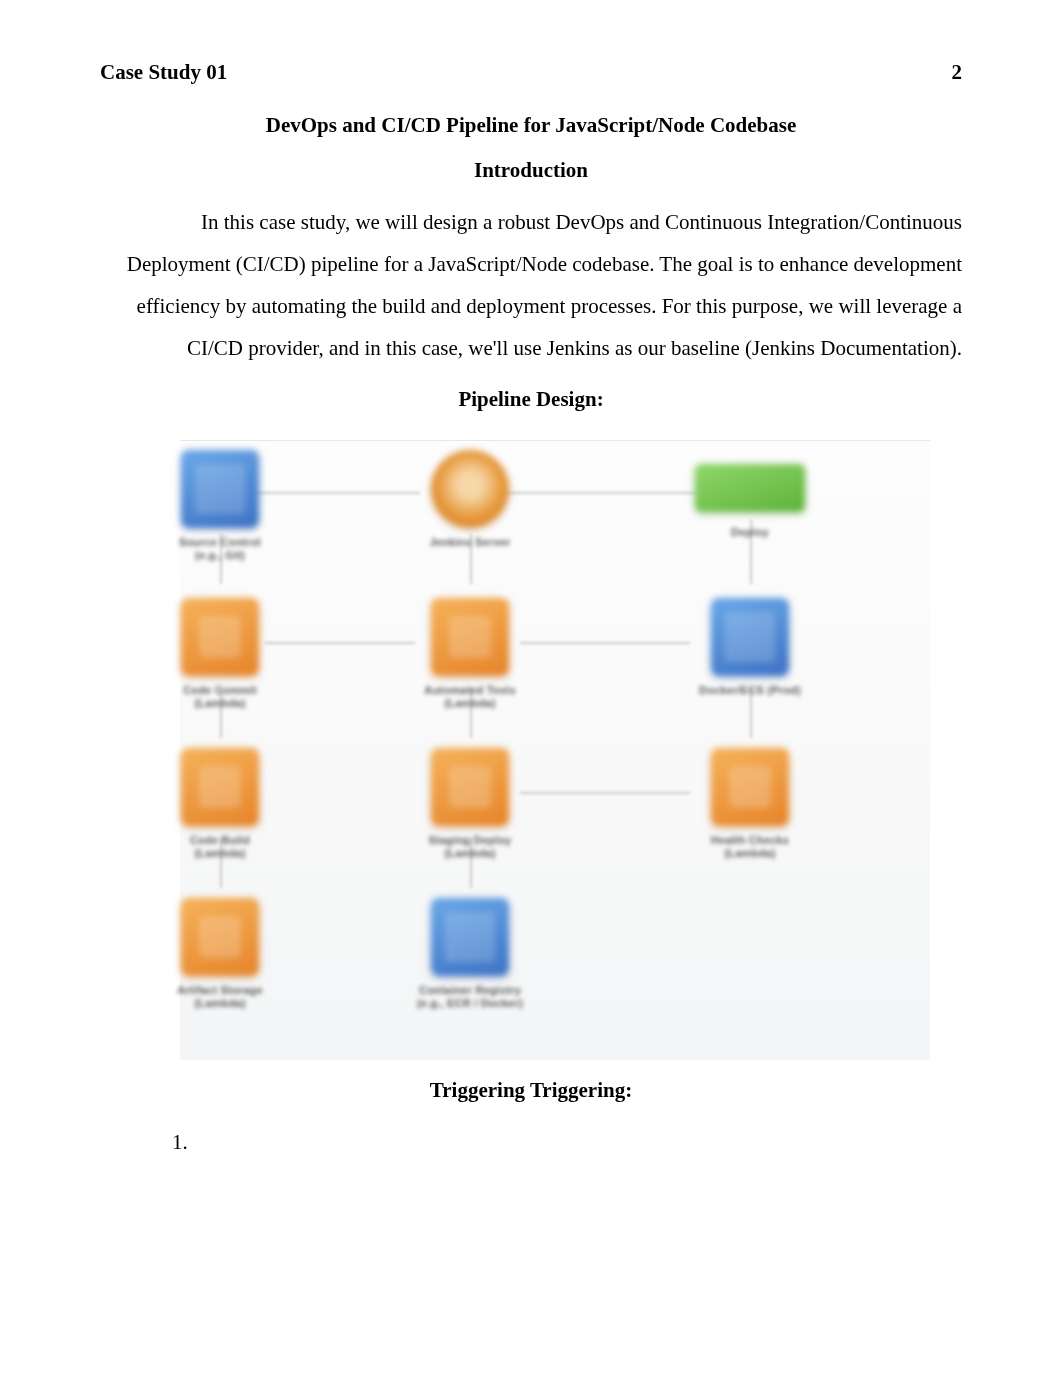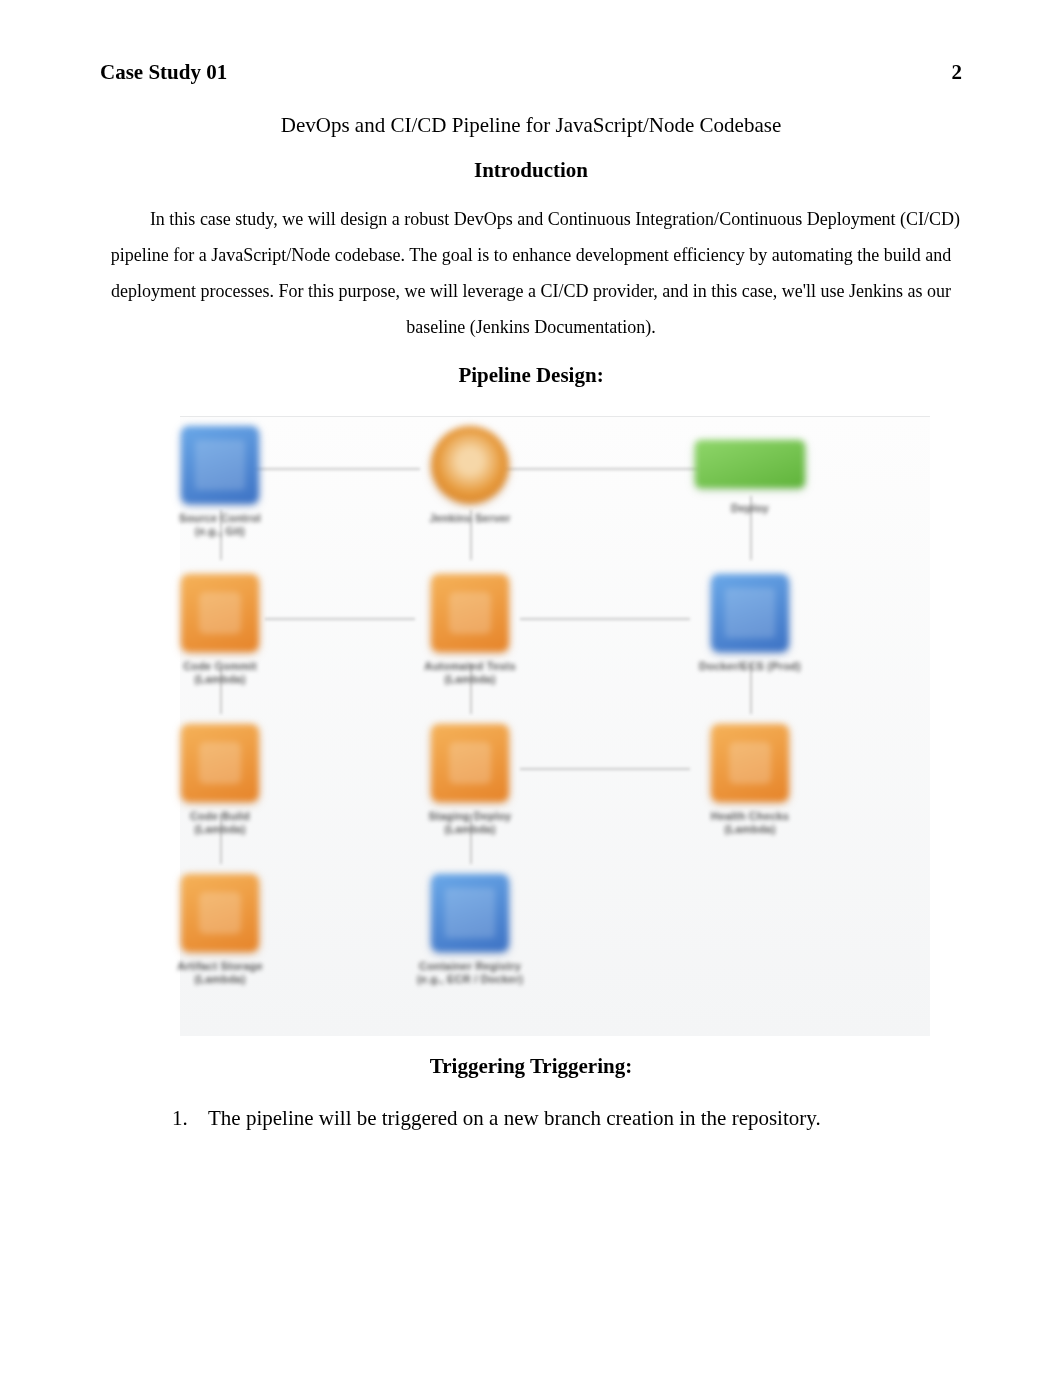--- a/index.html
+++ b/index.html
@@ -25,35 +25,35 @@
     .header-left {
       font-weight: bold;
       font-size: 21px;
     }
     .header-right {
       font-weight: bold;
       font-size: 21px;
     }
     .title {
       text-align: center;
-      font-weight: normal;
+      font-weight: bold;
       font-size: 21px;
       margin-bottom: 20px;
     }
     .section-heading {
       font-weight: bold;
       font-size: 21px;
       margin-bottom: 18px;
       margin-top: 10px;
       text-align: center;
     }
     .body-text {
-      font-size: 18px;
+      font-size: 21px;
       line-height: 2.0;
-      text-align: center;
+      text-align: right;
       margin-bottom: 18px;
     }
     .body-text .indent {
       display: inline-block;
       width: 48px;
     }
     .diagram-container {
       width: 830px;
       height: 630px;
       margin: 8px 0 18px 0;
@@ -237,14 +237,13 @@
   <div class="node" style="left:315px; top:468px;">
     <div class="icon-box icon-blue"></div>
     <div class="node-label">Container Registry (e.g., ECR / Docker)</div>
   </div>
 </div>
 
 <div class="section-heading">Triggering Triggering:</div>
 
 <div class="num-list">
   <span class="num">1.</span>
-  <span>The pipeline will be triggered on a new branch creation in the repository.</span>
 </div>
 
 </body></html>

